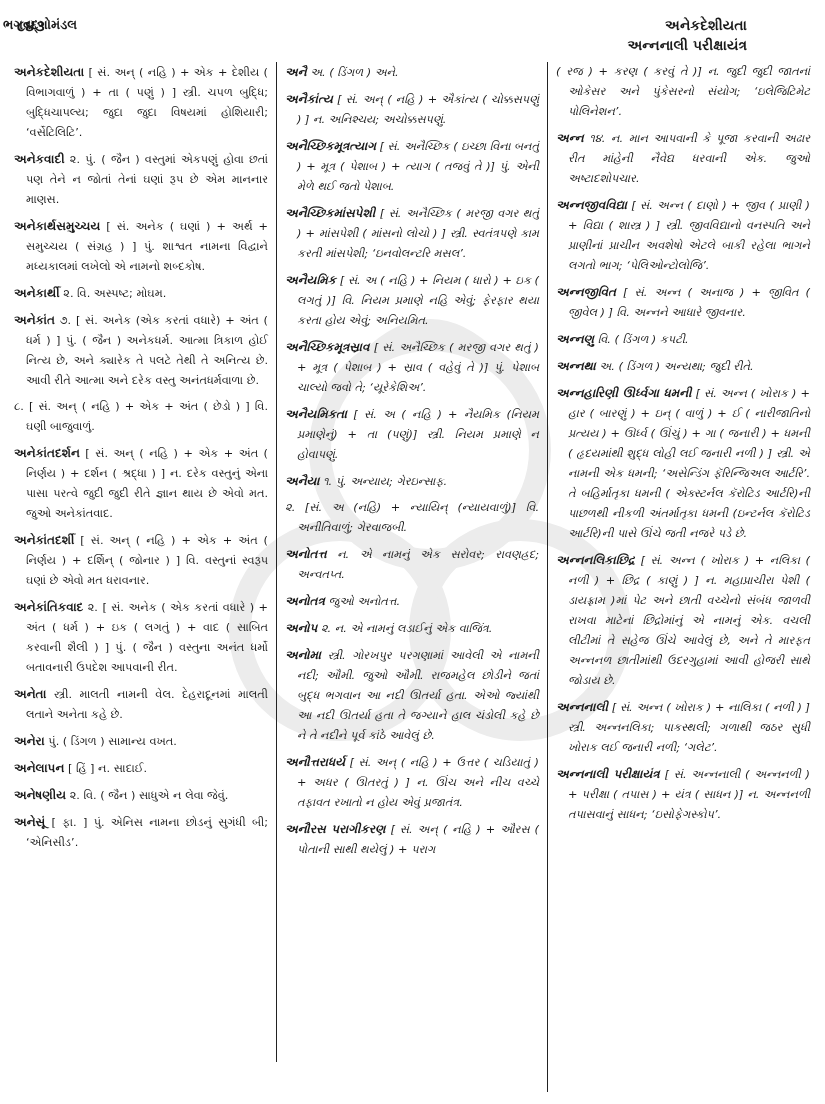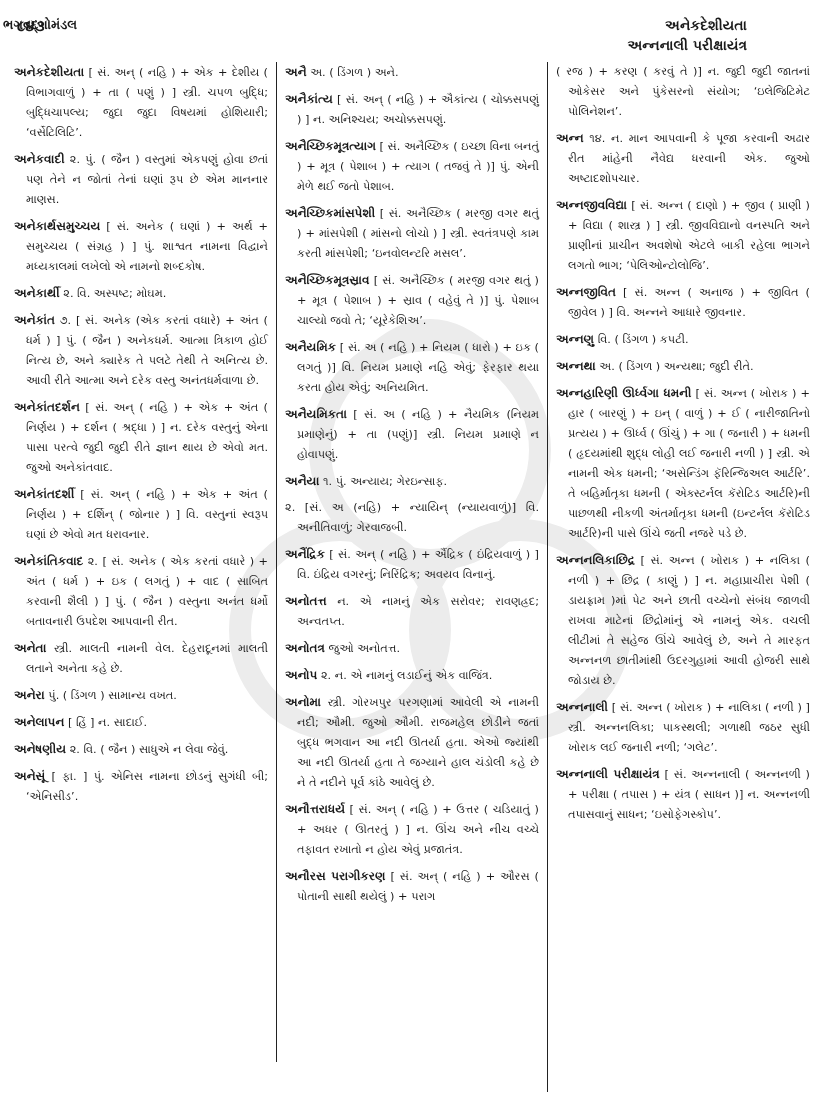--- a/index.html
+++ b/index.html
@@ -70,20 +70,21 @@
       flex: 1 1 0;
       padding: 0 8px 0 4px;
       font-size: 11.3px;
       line-height: 20px;
       text-align: justify;
       overflow: hidden;
     }
     .column + .column {
       border-left: 1.5px solid #222;
       padding-left: 8px;
+      font-style: italic;
     }
     .col-1 { height: 968px; }
     .col-2 { height: 1000px; }
     .entry {
       margin: 0 0 6px 0;
       padding-left: 12px;
       text-indent: -12px;
     }
     .headword {
       font-weight: bold;
@@ -111,40 +112,40 @@
   </div>
 </div>
 
 <div class="columns">
   <div class="column col-1">
       <p class="entry"><span class="headword">અનેકદેશીયતા</span> <span>[ સં. અન્ ( નહિ ) + એક + દેશીય ( વિભાગવાળું ) + તા ( પણું ) ] સ્ત્રી. ચપળ બુદ્ધિ; બુદ્ધિચાપલ્ય; જુદા જુદા વિષયમાં હોશિયારી; ‘વર્સેટિલિટિ’.</span></p>
       <p class="entry"><span class="headword">અનેકવાદી</span> <span>૨. પું. ( જૈન ) વસ્તુમાં એકપણું હોવા છતાં પણ તેને ન જોતાં તેનાં ઘણાં રૂપ છે એમ માનનાર માણસ.</span></p>
       <p class="entry"><span class="headword">અનેકાર્થસમુચ્ચય</span> <span>[ સં. અનેક ( ઘણાં ) + અર્થ + સમુચ્ચય ( સંગ્રહ ) ] પું. શાશ્વત નામના વિદ્વાને મધ્યકાલમાં લખેલો એ નામનો શબ્દકોષ.</span></p>
       <p class="entry"><span class="headword">અનેકાર્થી</span> <span>૨. વિ. અસ્પષ્ટ; મોઘમ.</span></p>
       <p class="entry"><span class="headword">અનેકાંત</span> <span>૭. [ સં. અનેક (એક કરતાં વધારે) + અંત ( ધર્મ ) ] પું. ( જૈન ) અનેકધર્મ. આત્મા ત્રિકાળ હોઈ નિત્ય છે, અને ક્યારેક તે પલટે તેથી તે અનિત્ય છે. આવી રીતે આત્મા અને દરેક વસ્તુ અનંતધર્મવાળા છે.</span></p>
+      <p class="entry"><span>૮. [ સં. અન્ ( નહિ ) + એક + અંત ( છેડો ) ] વિ. ઘણી બાજુવાળું.</span></p>
       <p class="entry"><span class="headword">અનેકાંતદર્શન</span> <span>[ સં. અન્ ( નહિ ) + એક + અંત ( નિર્ણય ) + દર્શન ( શ્રદ્ધા ) ] ન. દરેક વસ્તુનું એના પાસા પરત્વે જુદી જુદી રીતે જ્ઞાન થાય છે એવો મત. જુઓ અનેકાંતવાદ.</span></p>
       <p class="entry"><span class="headword">અનેકાંતદર્શી</span> <span>[ સં. અન્ ( નહિ ) + એક + અંત ( નિર્ણય ) + દર્શિન્ ( જોનાર ) ] વિ. વસ્તુનાં સ્વરૂપ ઘણાં છે એવો મત ધરાવનાર.</span></p>
       <p class="entry"><span class="headword">અનેકાંતિકવાદ</span> <span>૨. [ સં. અનેક ( એક કરતાં વધારે ) + અંત ( ધર્મ ) + ઇક ( લગતું ) + વાદ ( સાબિત કરવાની શૈલી ) ] પું. ( જૈન ) વસ્તુના અનંત ધર્મો બતાવનારી ઉપદેશ આપવાની રીત.</span></p>
       <p class="entry"><span class="headword">અનેતા</span> <span>સ્ત્રી. માલતી નામની વેલ. દેહરાદૂનમાં માલતી લતાને અનેતા કહે છે.</span></p>
       <p class="entry"><span class="headword">અનેરા</span> <span>પું. ( ડિંગળ ) સામાન્ય વખત.</span></p>
       <p class="entry"><span class="headword">અનેલાપન</span> <span>[ હિં ] ન. સાદાઈ.</span></p>
       <p class="entry"><span class="headword">અનેષણીય</span> <span>૨. વિ. ( જૈન ) સાધુએ ન લેવા જેવું.</span></p>
       <p class="entry"><span class="headword">અનેસૂં</span> <span>[ ફા. ] પું. એનિસ નામના છોડનું સુગંધી બી; ‘એનિસીડ’.</span></p>
     </div>
   <div class="column col-2">
       <p class="entry"><span class="headword">અનૈ</span> <span>અ. ( ડિંગળ ) અને.</span></p>
       <p class="entry"><span class="headword">અનૈકાંત્ય</span> <span>[ સં. અન્ ( નહિ ) + ઐકાંત્ય ( ચોક્કસપણું ) ] ન. અનિશ્ચય; અચોક્કસપણું.</span></p>
       <p class="entry"><span class="headword">અનૈચ્છિકમૂત્રત્યાગ</span> <span>[ સં. અનૈચ્છિક ( ઇચ્છા વિના બનતું ) + મૂત્ર ( પેશાબ ) + ત્યાગ ( તજવું તે )] પું. એની મેળે થઈ જતો પેશાબ.</span></p>
       <p class="entry"><span class="headword">અનૈચ્છિકમાંસપેશી</span> <span>[ સં. અનૈચ્છિક ( મરજી વગર થતું ) + માંસપેશી ( માંસનો લોચો ) ] સ્ત્રી. સ્વતંત્રપણે કામ કરતી માંસપેશી; ‘ઇનવોલન્ટરિ મસલ’.</span></p>
+      <p class="entry"><span class="headword">અનૈયમિક</span> <span>[ સં. અ ( નહિ ) + નિયમ ( ધારો ) + ઇક ( લગતું )] વિ. નિયમ પ્રમાણે નહિ એવું; ફેરફાર થયા કરતા હોય એવું; અનિયમિત.</span></p>
       <p class="entry"><span class="headword">અનૈચ્છિકમૂત્રસ્રાવ</span> <span>[ સં. અનૈચ્છિક ( મરજી વગર થતું ) + મૂત્ર ( પેશાબ ) + સ્રાવ ( વહેવું તે )] પું. પેશાબ ચાલ્યો જવો તે; ‘યૂરેકેશિઅ’.</span></p>
-      <p class="entry"><span class="headword">અનૈયમિક</span> <span>[ સં. અ ( નહિ ) + નિયમ ( ધારો ) + ઇક ( લગતું )] વિ. નિયમ પ્રમાણે નહિ એવું; ફેરફાર થયા કરતા હોય એવું; અનિયમિત.</span></p>
       <p class="entry"><span class="headword">અનૈયમિકતા</span> <span>[ સં. અ ( નહિ ) + નૈયમિક (નિયમ પ્રમાણેનું) + તા (પણું)] સ્ત્રી. નિયમ પ્રમાણે ન હોવાપણું.</span></p>
       <p class="entry"><span class="headword">અનૈયા</span> <span>૧. પું. અન્યાય; ગેરઇન્સાફ.</span></p>
       <p class="entry"><span>૨. [સં. અ (નહિ) + ન્યાયિન્ (ન્યાયવાળું)] વિ. અનીતિવાળું; ગેરવાજબી.</span></p>
-      <p class="entry"><span class="headword">અનૈંદ્રિક</span> <span>[ સં. અન્ ( નહિ ) + ઐંદ્રિક ( ઇંદ્રિયવાળું ) ] વિ. ઇંદ્રિય વગરનું; નિરિંદ્રિક; અવયવ વિનાનું.</span></p>
       <p class="entry"><span class="headword">અનોતત્ત</span> <span>ન. એ નામનું એક સરોવર; રાવણહ્રદ; અન્વતપ્ત.</span></p>
       <p class="entry"><span class="headword">અનોતત્ર</span> <span>જુઓ અનોતત્ત.</span></p>
       <p class="entry"><span class="headword">અનોપ</span> <span>૨. ન. એ નામનું લડાઈનું એક વાજિંત્ર.</span></p>
       <p class="entry"><span class="headword">અનોમા</span> <span>સ્ત્રી. ગોરખપુર પરગણામાં આવેલી એ નામની નદી; ઔમી. જુઓ ઔમી. રાજમહેલ છોડીને જતાં બુદ્ધ ભગવાન આ નદી ઊતર્યા હતા. એઓ જ્યાંથી આ નદી ઊતર્યા હતા તે જગ્યાને હાલ ચંડોલી કહે છે ને તે નદીને પૂર્વ કાંઠે આવેલું છે.</span></p>
       <p class="entry"><span class="headword">અનૌત્તરાધર્ય</span> <span>[ સં. અન્ ( નહિ ) + ઉત્તર ( ચડિયાતું ) + અધર ( ઊતરતું ) ] ન. ઊંચ અને નીચ વચ્ચે તફાવત રખાતો ન હોય એવું પ્રજાતંત્ર.</span></p>
       <p class="entry"><span class="headword">અનૌરસ પરાગીકરણ</span> <span>[ સં. અન્ ( નહિ ) + ઔરસ ( પોતાની સાથી થયેલું ) + પરાગ</span></p>
     </div>
   <div class="column col-3">
       <p class="entry"><span>( રજ ) + કરણ ( કરવું તે )] ન. જુદી જુદી જાતનાં ઓકેસર અને પુંકેસરનો સંયોગ; ‘ઇલેજિટિમેટ પોલિનેશન’.</span></p>
       <p class="entry"><span class="headword">અન્ન</span> <span>૧૪. ન. માન આપવાની કે પૂજા કરવાની અઢાર રીત માંહેની નૈવેદ્ય ધરવાની એક. જુઓ અષ્ટાદશોપચાર.</span></p>

